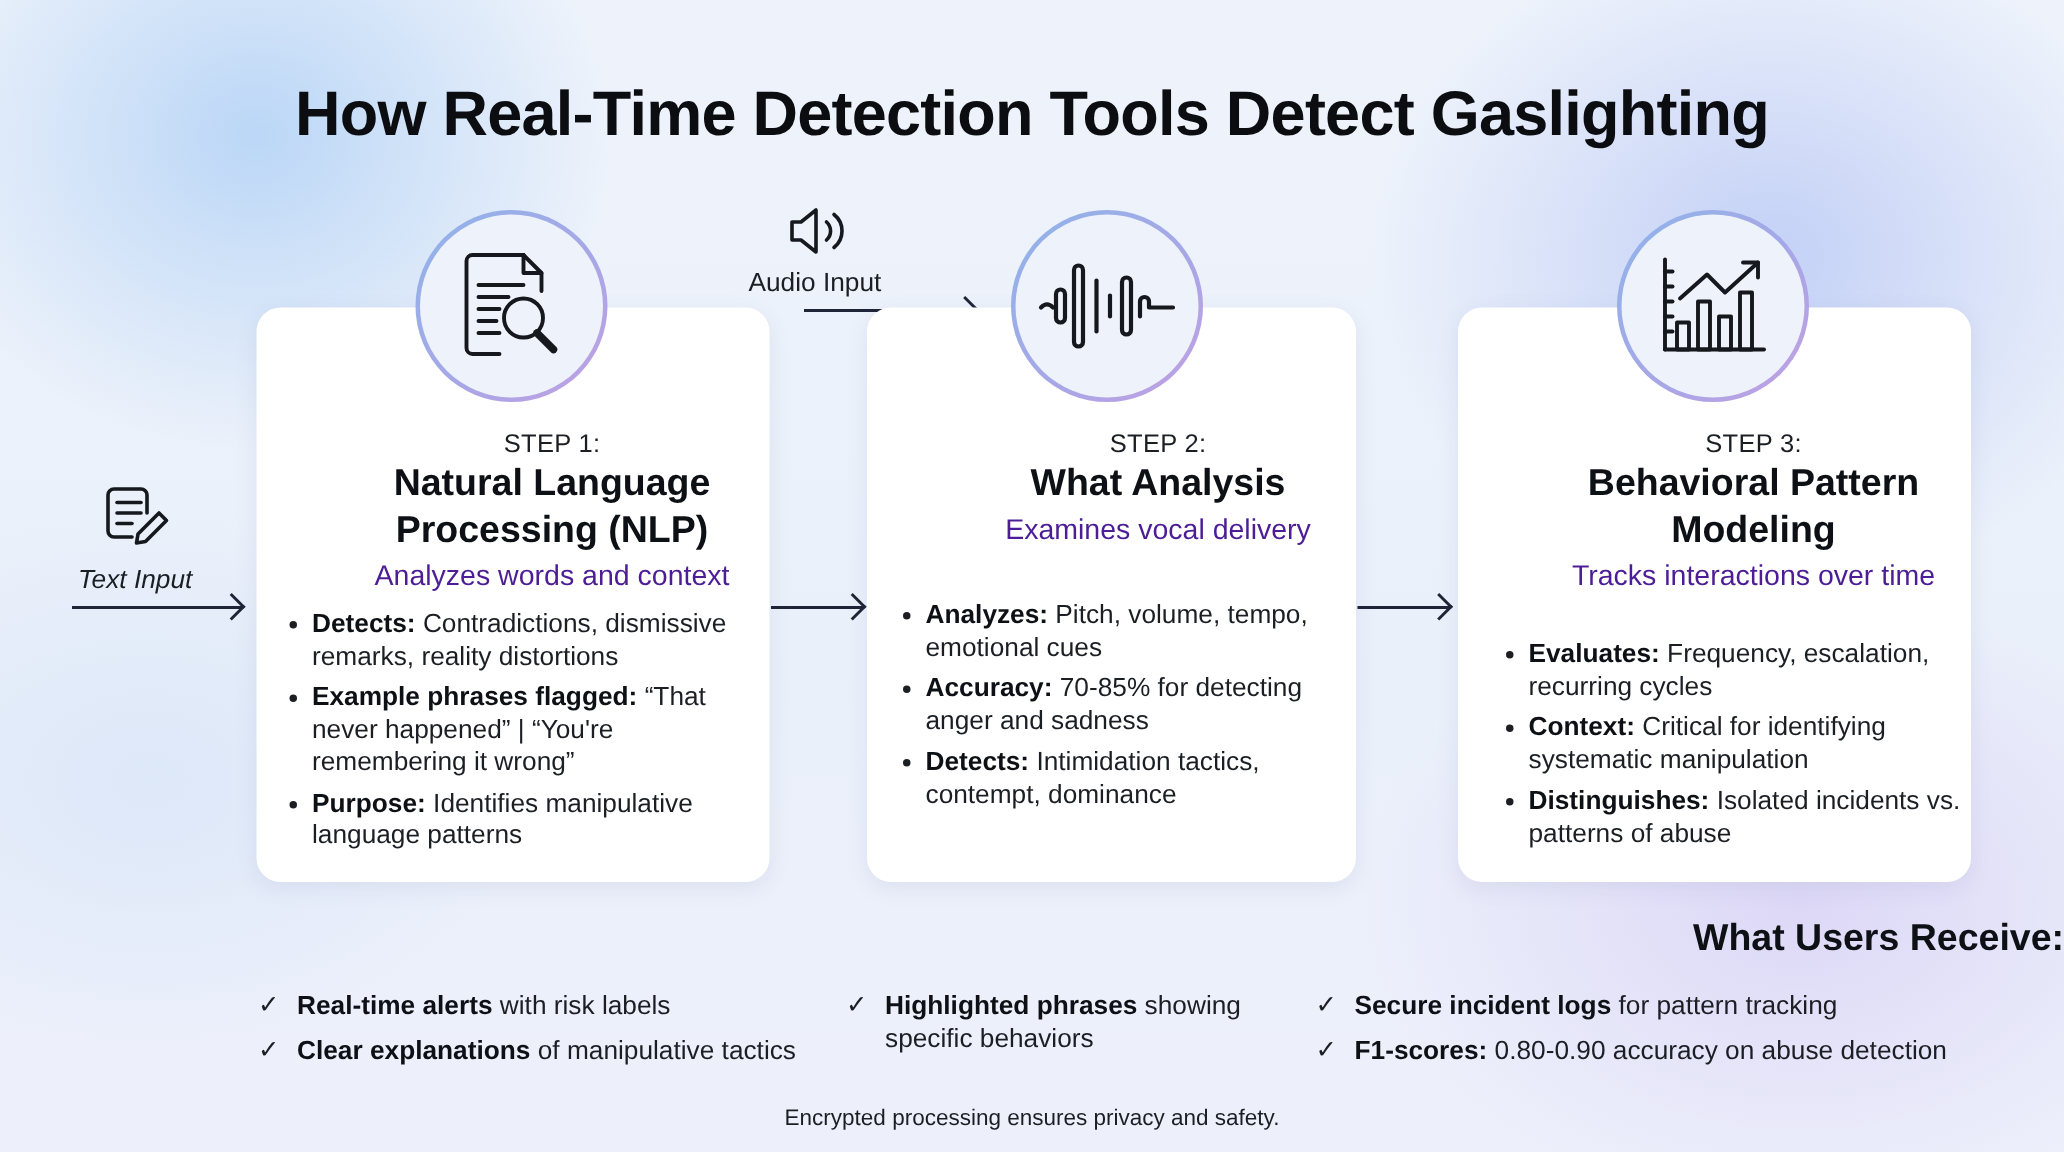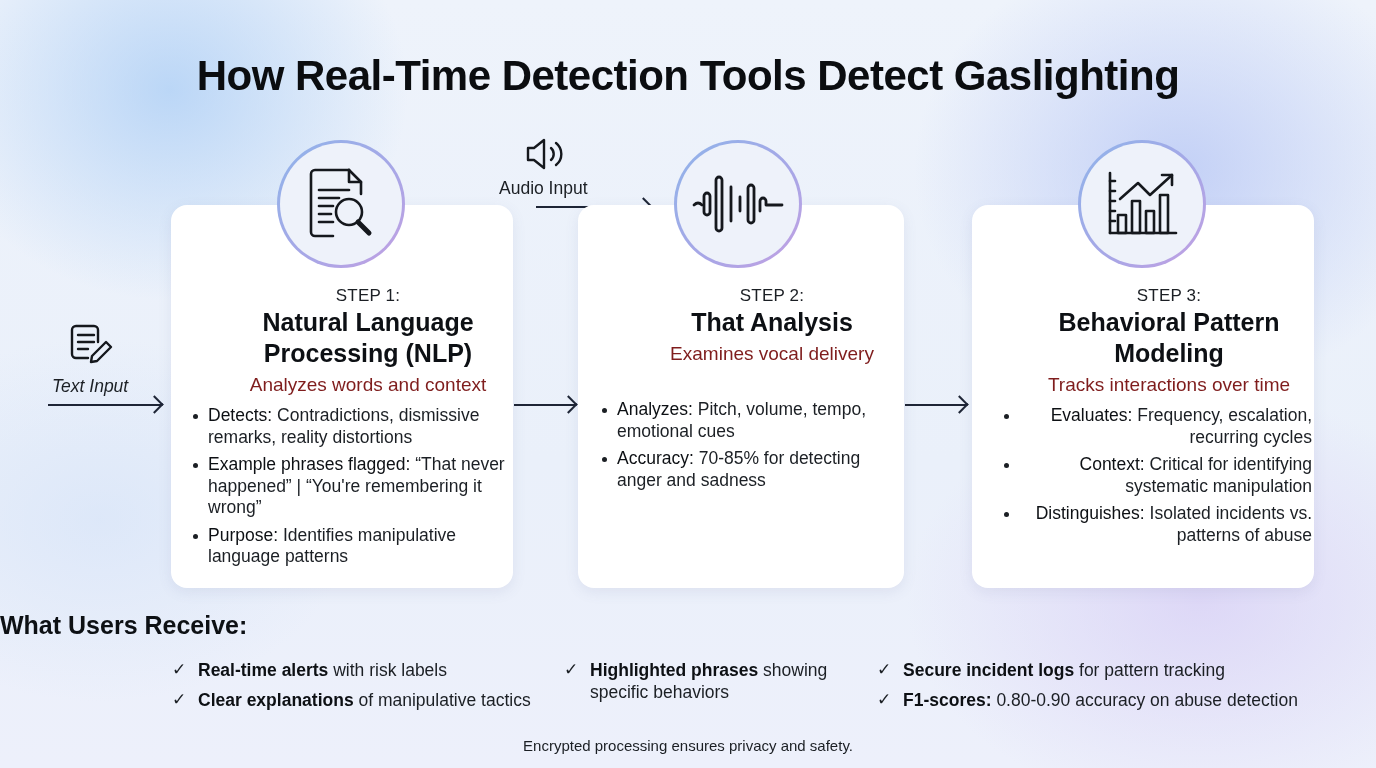--- a/index.html
+++ b/index.html
@@ -39,60 +39,60 @@
   }
   .ic1 { left: 277px; top: 140px; }
   .ic2 { left: 674px; top: 140px; }
   .ic3 { left: 1078px; top: 140px; }
 
   .step-head {
     position: absolute; text-align: center;
   }
   .step-label { font-size: 17px; color: #1b1f24; letter-spacing: 0.2px; }
   .step-title { font-size: 25px; font-weight: 700; line-height: 29px; color: #0d1014; margin-top: 2px; }
-  .step-sub { font-size: 19px; color: #7f1d1d; margin-top: 6px; }
+  .step-sub { font-size: 19px; color: #4c1d95; margin-top: 6px; }
 
   .sh1 { left: 171px; width: 394px; top: 286px; }
   .sh2 { left: 578px; width: 388px; top: 286px; }
   .sh3 { left: 972px; width: 394px; top: 286px; }
 
   ul.bullets { position: absolute; list-style: none; }
   ul.bullets li {
     position: relative; padding-left: 17px; font-size: 17.5px; line-height: 21.5px;
     color: #1b1f24; margin-bottom: 6px;
   }
   ul.bullets li::before {
     content: ""; position: absolute; left: 2px; top: 9px;
     width: 5px; height: 5px; border-radius: 50%; background: #1b1f24;
   }
-  ul.bullets li b { font-weight: 400; color: #0d1014; }
+  ul.bullets li b { font-weight: 700; color: #0d1014; }
   .b1 { left: 191px; top: 405px; width: 320px; }
   .b2 { left: 600px; top: 399px; width: 300px; }
-  .b3 { left: 1002px; top: 405px; width: 310px; text-align: right; }
+  .b3 { left: 1002px; top: 425px; width: 310px; }
 
   .arrow { position: absolute; height: 2px; background: #1e2536; }
   .arrow::after {
     content: ""; position: absolute; right: 0; top: -6px;
     width: 11px; height: 11px; border-right: 2px solid #1e2536; border-top: 2px solid #1e2536;
     transform: rotate(45deg); transform-origin: center; right: 1px;
   }
   .a-text { left: 48px; top: 404px; width: 114px; }
   .a-audio { left: 536px; top: 206px; width: 115px; }
   .a-12 { left: 514px; top: 404px; width: 62px; }
   .a-23 { left: 905px; top: 404px; width: 62px; }
 
   .input-label { position: absolute; font-size: 17.5px; color: #1b1f24; }
   .lbl-text { left: 52px; top: 376px; font-style: italic; }
   .lbl-audio { left: 499px; top: 178px; }
   .in-icon { position: absolute; }
   .ii-text { left: 68px; top: 322px; }
   .ii-audio { left: 524px; top: 136px; }
 
   .receive-title {
-    position: absolute; left: 0; right: 0; top: 611px; text-align: left;
+    position: absolute; left: 0; right: 0; top: 611px; text-align: right;
     font-size: 25px; font-weight: 700; color: #0d1014;
   }
   .receive-col { position: absolute; }
   .receive-col .ri {
     position: relative; padding-left: 26px; font-size: 17.5px; line-height: 22px;
     color: #1b1f24; margin-bottom: 8px;
   }
   .receive-col .ri .chk { position: absolute; left: 0; top: 0; font-size: 17px; color: #1b1f24; }
   .receive-col .ri b { font-weight: 700; color: #0d1014; }
   .rc1 { left: 172px; top: 659px; width: 390px; }
@@ -189,38 +189,39 @@
 </div>
 
 <div class="step-head sh1">
   <div class="step-label">STEP 1:</div>
   <div class="step-title">Natural Language</div>
   <div class="step-title">Processing (NLP)</div>
   <div class="step-sub">Analyzes words and context</div>
 </div>
 <div class="step-head sh2">
   <div class="step-label">STEP 2:</div>
-  <div class="step-title">That Analysis</div>
+  <div class="step-title">What Analysis</div>
   <div class="step-sub">Examines vocal delivery</div>
 </div>
 <div class="step-head sh3">
   <div class="step-label">STEP 3:</div>
   <div class="step-title">Behavioral Pattern</div>
   <div class="step-title">Modeling</div>
   <div class="step-sub">Tracks interactions over time</div>
 </div>
 
 <ul class="bullets b1">
   <li><b>Detects:</b><span> Contradictions, dismissive remarks, reality distortions</span></li>
   <li><b>Example phrases flagged:</b><span> “That never happened” | “You're remembering it wrong”</span></li>
   <li><b>Purpose:</b><span> Identifies manipulative language patterns</span></li>
 </ul>
 <ul class="bullets b2">
   <li><b>Analyzes:</b><span> Pitch, volume, tempo, emotional cues</span></li>
   <li><b>Accuracy:</b><span> 70-85% for detecting anger and sadness</span></li>
+  <li><b>Detects:</b><span> Intimidation tactics, contempt, dominance</span></li>
 </ul>
 <ul class="bullets b3">
   <li><b>Evaluates:</b><span> Frequency, escalation, recurring cycles</span></li>
   <li><b>Context:</b><span> Critical for identifying systematic manipulation</span></li>
   <li><b>Distinguishes:</b><span> Isolated incidents vs. patterns of abuse</span></li>
 </ul>
 
 <div class="receive-title">What Users Receive:</div>
 
 <div class="receive-col rc1">

